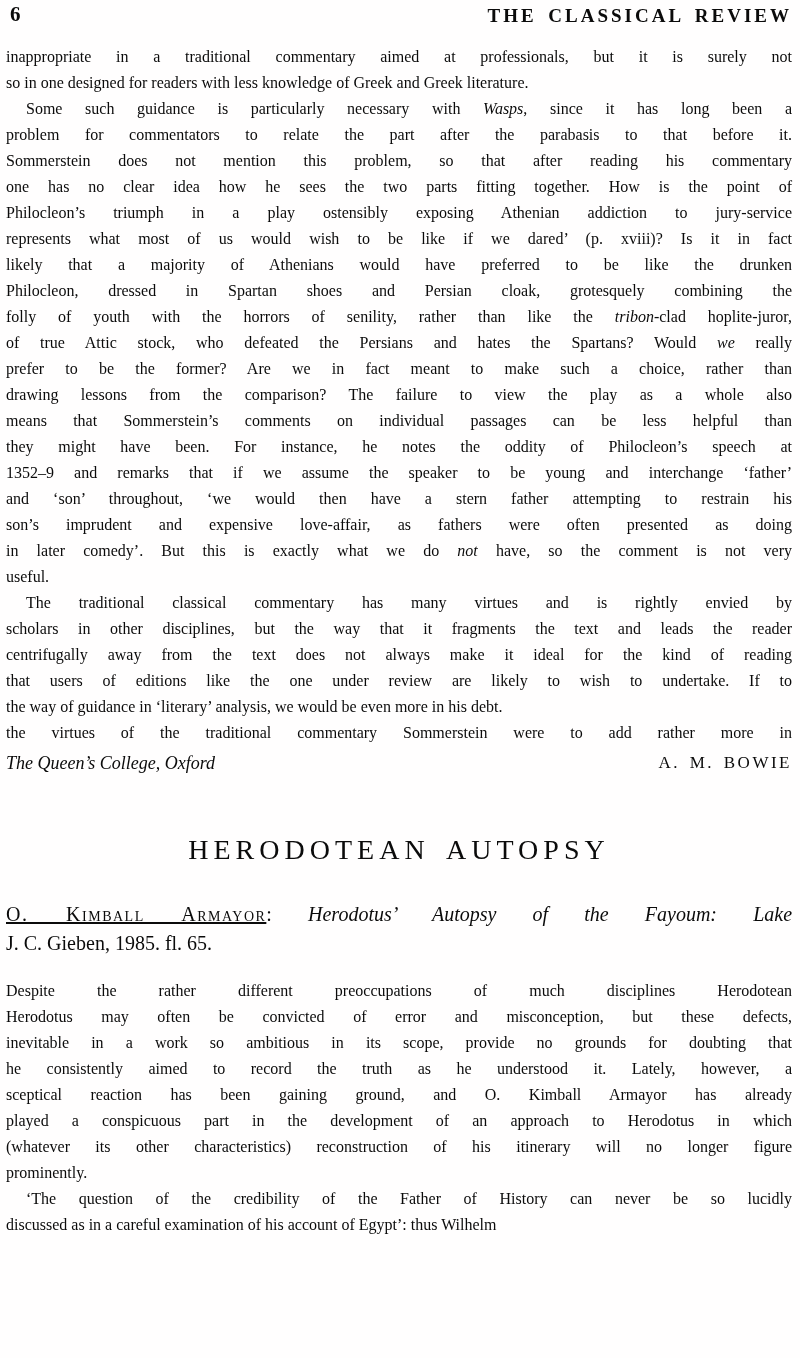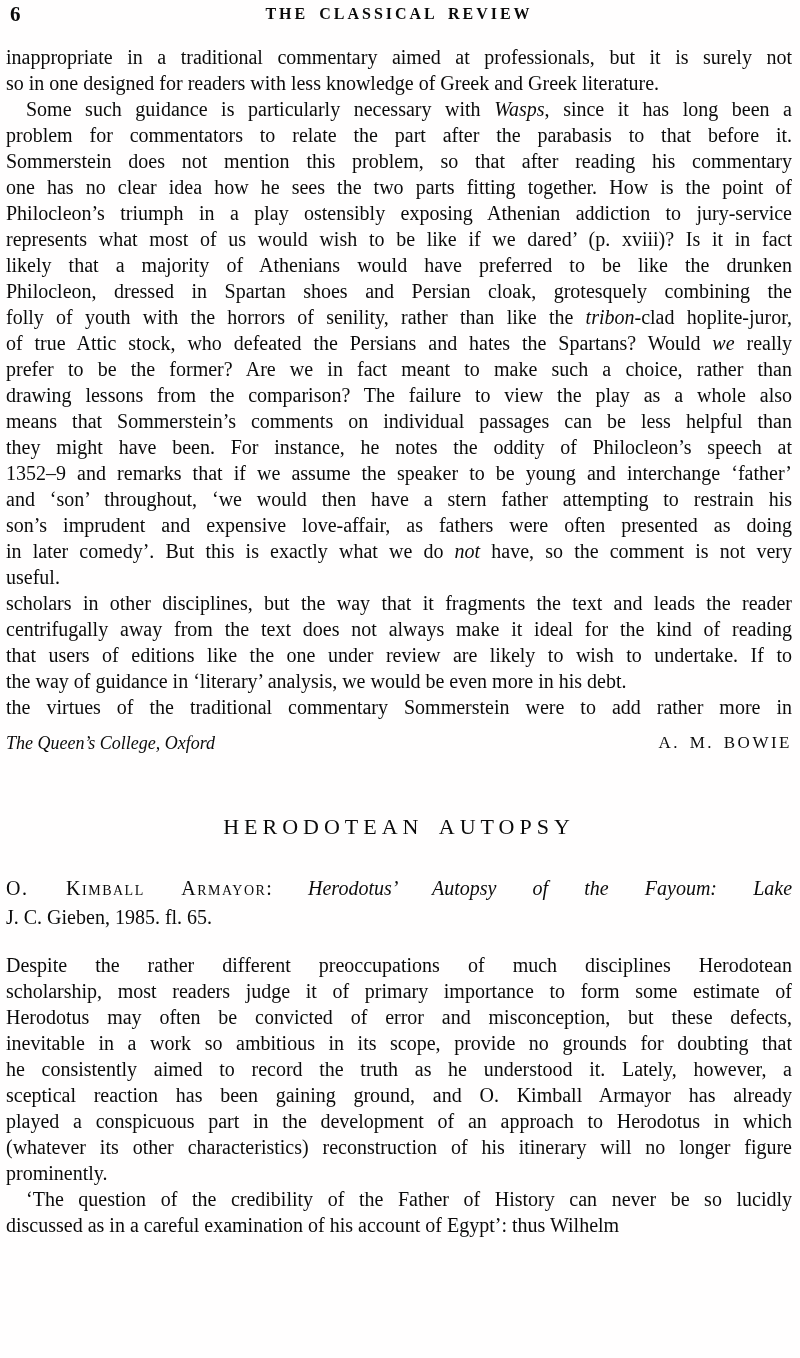--- a/index.html
+++ b/index.html
@@ -14,50 +14,50 @@
     color: #0b0b0b;
     font-family: "Liberation Serif", "DejaVu Serif", serif;
   }
   .header { position: relative; height: 26px; }
   .pagenum {
     position: absolute; left: 4px; top: 0;
     font-size: 21px; font-weight: bold;
   }
   .jtitle {
     position: absolute; left: 0; right: 0; top: 3px;
-    text-align: center;
-    font-size: 16px; font-weight: bold; letter-spacing: 3px;
+    text-align: right;
+    font-size: 19px; font-weight: bold; letter-spacing: 3px;
     word-spacing: 4px;
   }
-  .textblock { margin-top: 16px; font-size: 20px; }
+  .textblock { margin-top: 16px; font-size: 16px; }
   .para { margin: 0; }
   .line {
     line-height: 26px;
     text-align: justify;
     text-align-last: justify;
     -moz-text-align-last: justify;
     white-space: normal;
   }
   .line.lastline { text-align-last: left; -moz-text-align-last: left; }
   .line.firstline.ind { text-indent: 20px; }
   .signoff {
-    margin-top: 10px;
+    margin-top: 4px;
     display: flex; justify-content: space-between; align-items: flex-end;
     font-size: 18px; line-height: 26px;
   }
   .aff { font-style: italic; }
   .auth { font-size: 17px; letter-spacing: 2.5px; word-spacing: 3px; }
   .heading {
     margin-top: 58px;
     text-align: center;
-    font-size: 22px; letter-spacing: 5px; word-spacing: 6px;
+    font-size: 28px; letter-spacing: 5px; word-spacing: 6px;
   }
   .citation { margin-top: 34px; font-size: 20px; }
   .citation .line { line-height: 29px; }
-  .sc { font-variant: small-caps; letter-spacing: 1.5px; }
+  .sc { font-variant: small-caps; letter-spacing: 1.5px; text-decoration: underline; }
   .body2 { margin-top: 20px; }
   i { font-style: italic; }
 </style>
 </head>
 <body>
 
 <div class="page">
   <div class="header">
     <span class="pagenum">6</span>
     <span class="jtitle">THE CLASSICAL REVIEW</span>
@@ -83,20 +83,21 @@
         <div class="line">drawing lessons from the comparison? The failure to view the play as a whole also</div>
         <div class="line">means that Sommerstein’s comments on individual passages can be less helpful than</div>
         <div class="line">they might have been. For instance, he notes the oddity of Philocleon’s speech at</div>
         <div class="line">1352–9 and remarks that if we assume the speaker to be young and interchange ‘father’</div>
         <div class="line">and ‘son’ throughout, ‘we would then have a stern father attempting to restrain his</div>
         <div class="line">son’s imprudent and expensive love-affair, as fathers were often presented as doing</div>
         <div class="line">in later comedy’. But this is exactly what we do <i>not</i> have, so the comment is not very</div>
         <div class="line lastline">useful.</div>
       </div>
       <div class="para">
+        <div class="line firstline ind">The traditional classical commentary has many virtues and is rightly envied by</div>
         <div class="line">scholars in other disciplines, but the way that it fragments the text and leads the reader</div>
         <div class="line">centrifugally away from the text does not always make it ideal for the kind of reading</div>
         <div class="line">that users of editions like the one under review are likely to wish to undertake. If to</div>
         <div class="line lastline">the way of guidance in ‘literary’ analysis, we would be even more in his debt.</div>
         <div class="line">the virtues of the traditional commentary Sommerstein were to add rather more in</div>
       </div>
     </div>
 
   <div class="signoff">
     <span class="aff">The Queen’s College, Oxford</span>
@@ -108,21 +109,20 @@
   <div class="textblock citation">
       <div class="para">
         <div class="line firstline"><span class="sc">O. Kimball Armayor</span>: <i>Herodotus’ Autopsy of the Fayoum: Lake</i></div>
         <div class="line lastline">J. C. Gieben, 1985. fl. 65.</div>
       </div>
     </div>
 
   <div class="textblock body2">
       <div class="para">
         <div class="line firstline">Despite the rather different preoccupations of much disciplines Herodotean</div>
-        <div class="line">scholarship, most readers judge it of primary importance to form some estimate of</div>
         <div class="line">Herodotus may often be convicted of error and misconception, but these defects,</div>
         <div class="line">inevitable in a work so ambitious in its scope, provide no grounds for doubting that</div>
         <div class="line">he consistently aimed to record the truth as he understood it. Lately, however, a</div>
         <div class="line">sceptical reaction has been gaining ground, and O. Kimball Armayor has already</div>
         <div class="line">played a conspicuous part in the development of an approach to Herodotus in which</div>
         <div class="line">(whatever its other characteristics) reconstruction of his itinerary will no longer figure</div>
         <div class="line lastline">prominently.</div>
       </div>
       <div class="para">
         <div class="line firstline ind">‘The question of the credibility of the Father of History can never be so lucidly</div>

